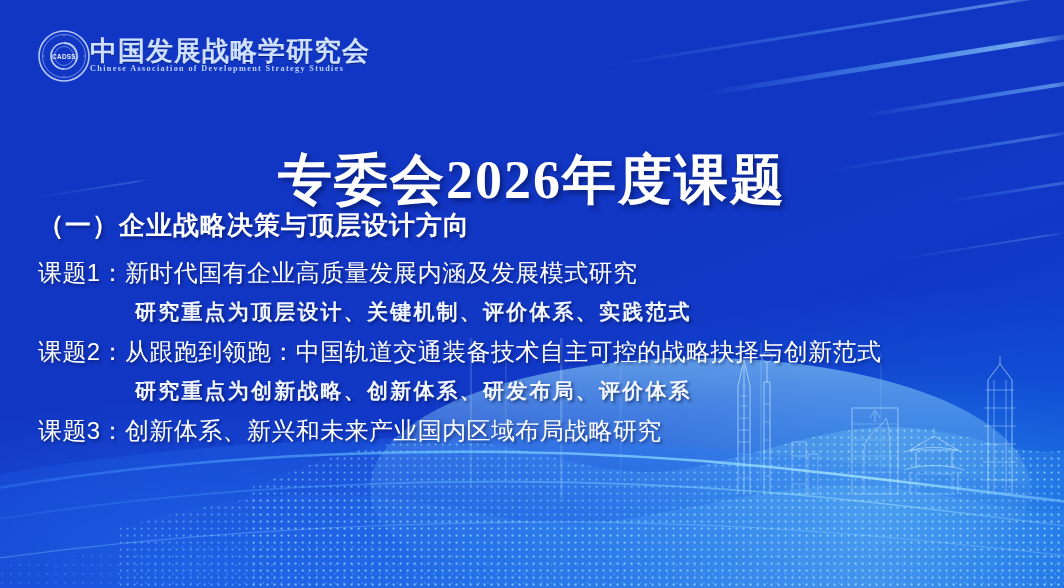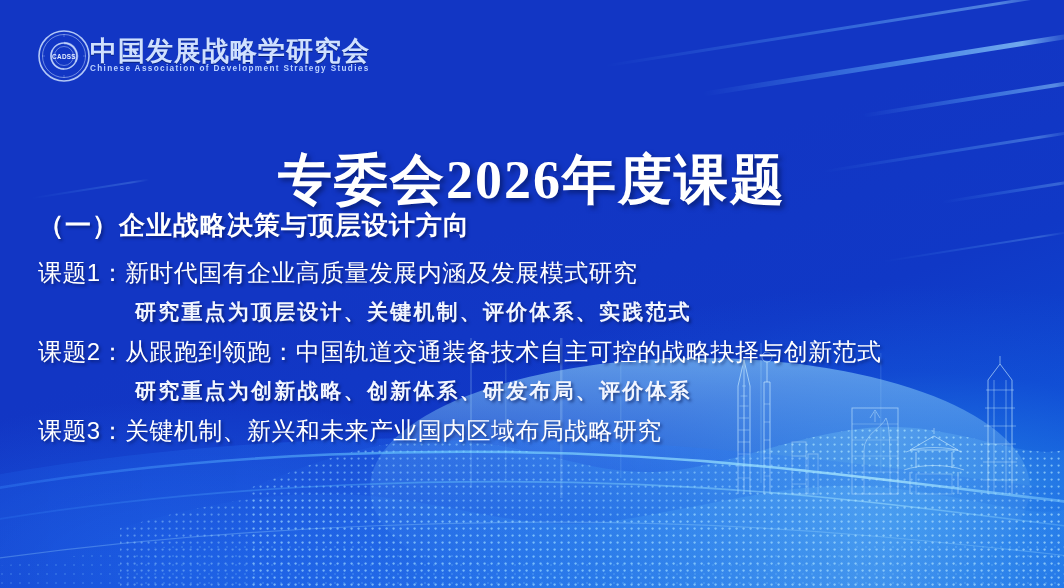--- a/index.html
+++ b/index.html
@@ -41,21 +41,21 @@
   
   .logo{position:absolute;left:38px;top:30px;display:flex;align-items:center;z-index:40;}
   .seal{width:52px;height:52px;flex:0 0 52px;position:relative;}
   .logo-text{display:flex;flex-direction:column;line-height:1;}
   .logo-cn{
     font-family:"Liberation Sans","DejaVu Sans",sans-serif;
     font-weight:bold;font-size:27px;letter-spacing:1px;color:#cfe0ff;
     text-shadow:0 1px 0 rgba(0,20,80,.6);white-space:nowrap;
   }
   .logo-en{
-    font-family:Liberation Sans, sans-serif;
+    font-family:Liberation Serif, serif;
     font-weight:bold;font-size:8.2px;letter-spacing:1.35px;color:#bcd2ff;
     margin-top:0;white-space:nowrap;
   }
 
   
   .title{
     position:absolute;top:108px;left:0;width:100%;text-align:center;z-index:35;
     font-family:"Liberation Serif","DejaVu Serif",serif;
     font-weight:bold;font-size:54px;letter-spacing:2px;color:#ffffff;
     text-shadow:3px 3px 5px rgba(0,14,70,.55);
@@ -284,16 +284,16 @@
 
   <div class="content">
     <div class="section-head">（一）企业战略决策与顶层设计方向</div>
 
     <div class="topic">课题1：新时代国有企业高质量发展内涵及发展模式研究</div>
     <div class="focus">研究重点为顶层设计、关键机制、评价体系、实践范式</div>
 
     <div class="topic">课题2：从跟跑到领跑：中国轨道交通装备技术自主可控的战略抉择与创新范式</div>
     <div class="focus">研究重点为创新战略、创新体系、研发布局、评价体系</div>
 
-    <div class="topic">课题3：关键机制、新兴和未来产业国内区域布局战略研究</div>
+    <div class="topic">课题3：创新体系、新兴和未来产业国内区域布局战略研究</div>
   </div>
 
 </div>
 
 </body></html>

